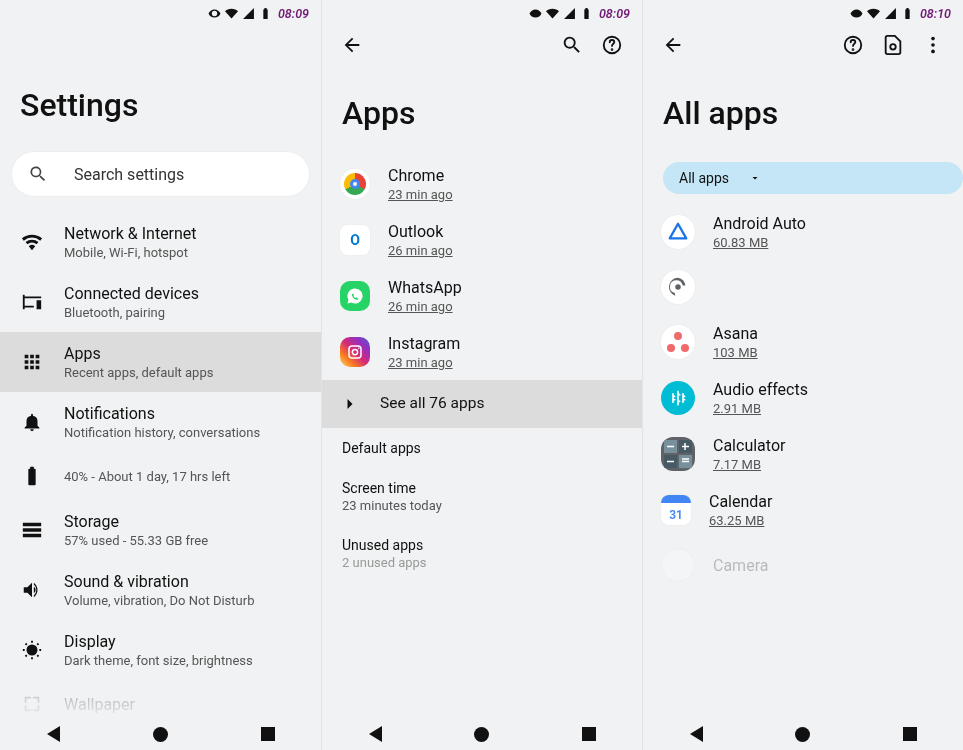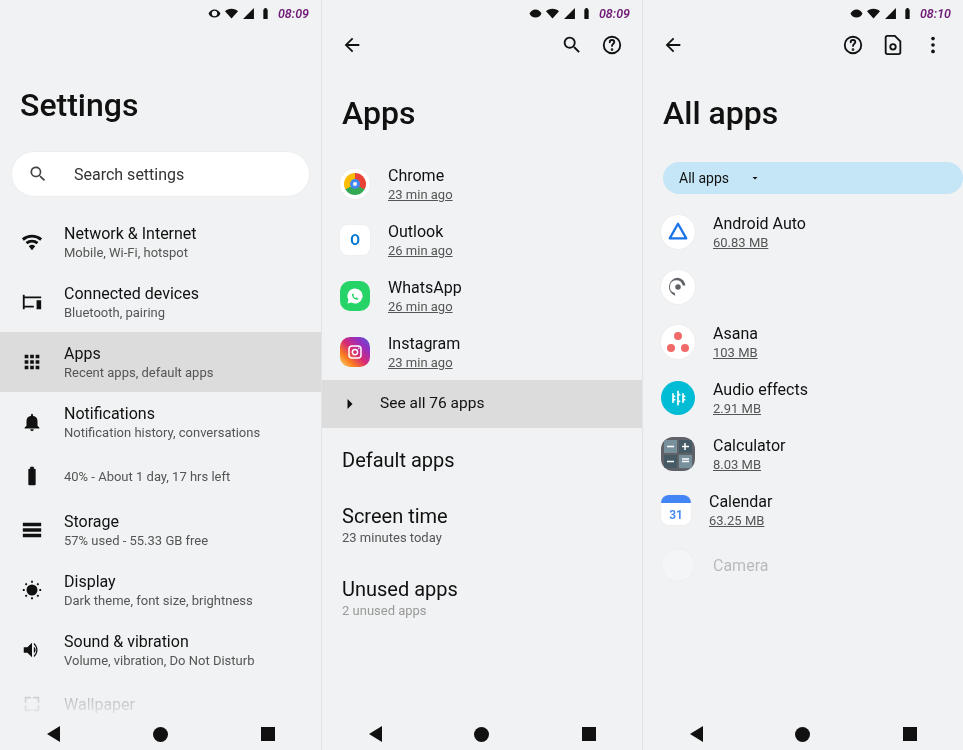--- a/index.html
+++ b/index.html
@@ -41,21 +41,21 @@
 .app-ic { width:34px; height:34px; border-radius:50%; display:flex; align-items:center; justify-content:center; flex-shrink:0; font-size:16px; font-weight:600; color:#fff; }
 .app-ic.white { background:#fff; border:1px solid #e0e0e0; }
 .app-tx { display:flex; flex-direction:column; gap:2px; }
 .app-tx .t { font-size:16px; color:#111; }
 .app-tx .s { font-size:13px; color:#555;text-decoration:underline; }
 
 .see-all { background:#dcdcdc; display:flex; align-items:flex-start; padding:14px 18px; gap:20px; }
 .see-all svg { width:20px; height:20px; fill:#111; }
 .see-all span { font-size:15.5px; color:#111; }
 .gen-item { padding:12px 20px; }
-.gen-item .t { font-size:20px; color:#111;margin-top:8px; }
+.gen-item .t { font-size:14px; color:#111; }
 .gen-item .s { font-size:13px; color:#555; margin-top:2px; }
 
 .chip { display:inline-flex; align-items:center; gap:20px; background:#c5e6f7; border-radius:20px; padding:8px 14px 8px 16px; margin:6px 0 10px 20px; font-size:14px; color:#111; }
 .chip svg { width:12px; height:12px; fill:#111; }
 
 .nav { position:absolute; bottom:0; left:0; right:0; height:32px; background:#f1f2f3; display:flex; align-items:center; justify-content:space-around; }
 .nav .nbtn { width:40px; height:24px; display:flex; align-items:center; justify-content:center; }
 .nav .tri { width:0; height:0; border-top:8px solid transparent; border-bottom:8px solid transparent; border-right:13px solid #111; }
 .nav .cir { width:15px; height:15px; border-radius:50%; background:#111; }
 .nav .sq { width:14px; height:14px; background:#111; }
@@ -189,39 +189,39 @@
               <path d="M2 4h20v4H2zm0 6h20v4H2zm0 6h20v4H2zM4 6h2v1H4zm0 6h2v1H4zm0 6h2v1H4z"></path>
             </svg>
           </div>
       <div class="item-tx">
             <span class="t">Storage</span>
             <span class="s">57% used - 55.33 GB free</span>
           </div>
     </div>
     <div class="item">
       <div class="item-ic">
+            <svg viewBox="0 0 24 24">
+              <path d="M3 9v6h4l5 5V4L7 9H3zm13 3a4 4 0 00-2-3.5v7A4 4 0 0016 12zm-2-8v2a8 8 0 010 12v2a10 10 0 000-16z"></path>
+            </svg>
+          </div>
+      <div class="item-tx">
+            <span class="t">Sound &amp; vibration</span>
+            <span class="s">Volume, vibration, Do Not Disturb</span>
+          </div>
+    </div>
+    <div class="item">
+      <div class="item-ic">
             <svg viewBox="0 0 24 24" fill="none" stroke="#111" stroke-width="2">
               <circle cx="12" cy="12" r="5"></circle>
               <path d="M12 2v2M12 20v2M4.9 4.9l1.4 1.4M17.7 17.7l1.4 1.4M2 12h2M20 12h2M4.9 19.1l1.4-1.4M17.7 6.3l1.4-1.4"></path>
             </svg>
           </div>
       <div class="item-tx">
             <span class="t">Display</span>
             <span class="s">Dark theme, font size, brightness</span>
-          </div>
-    </div>
-    <div class="item">
-      <div class="item-ic">
-            <svg viewBox="0 0 24 24">
-              <path d="M3 9v6h4l5 5V4L7 9H3zm13 3a4 4 0 00-2-3.5v7A4 4 0 0016 12zm-2-8v2a8 8 0 010 12v2a10 10 0 000-16z"></path>
-            </svg>
-          </div>
-      <div class="item-tx">
-            <span class="t">Sound &amp; vibration</span>
-            <span class="s">Volume, vibration, Do Not Disturb</span>
           </div>
     </div>
     <div class="item faded">
       <div class="item-ic">
             <svg viewBox="0 0 24 24" style="fill:#bbb">
               <path d="M4 4h7v2H6v5H4zM13 4h7v7h-2V6h-5zM4 13h2v5h5v2H4zM18 13h2v7h-7v-2h5z"></path>
             </svg>
           </div>
       <div class="item-tx">
             <span class="t">Wallpaper</span>
@@ -467,21 +467,21 @@
             <svg viewBox="0 0 30 30">
               <rect x="1" y="1" width="13" height="13" fill="#78909c"></rect>
               <rect x="16" y="1" width="13" height="13" fill="#455a64"></rect>
               <rect x="1" y="16" width="13" height="13" fill="#455a64"></rect>
               <rect x="16" y="16" width="13" height="13" fill="#78909c"></rect>
               <path d="M4 7.5h7M22 4v7M19 7.5h7M4 22.5h7M19 22.5h7M19 20h7" stroke="#fff" stroke-width="1.5"></path>
             </svg>
           </div>
       <div class="app-tx">
             <span class="t">Calculator</span>
-            <span class="s">8.03 MB</span>
+            <span class="s">7.17 MB</span>
           </div>
     </div>
     <div class="app-item">
       <div class="ic-cal">
             <div class="bar"></div>
             <div class="num">31</div>
           </div>
       <div class="app-tx">
             <span class="t">Calendar</span>
             <span class="s">63.25 MB</span>

